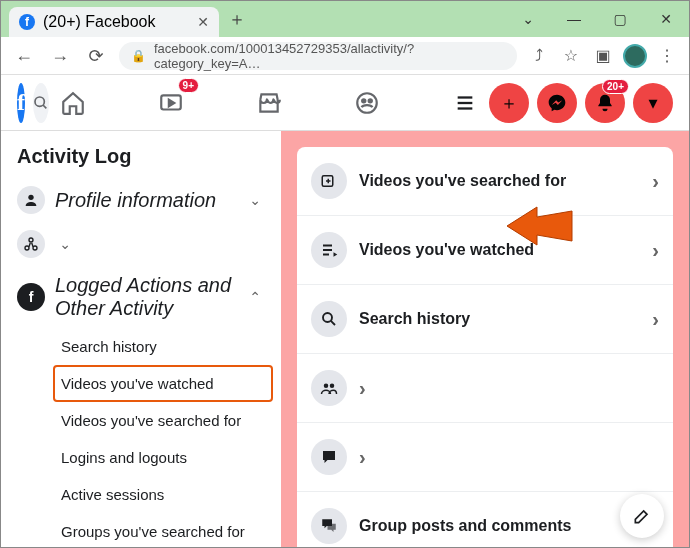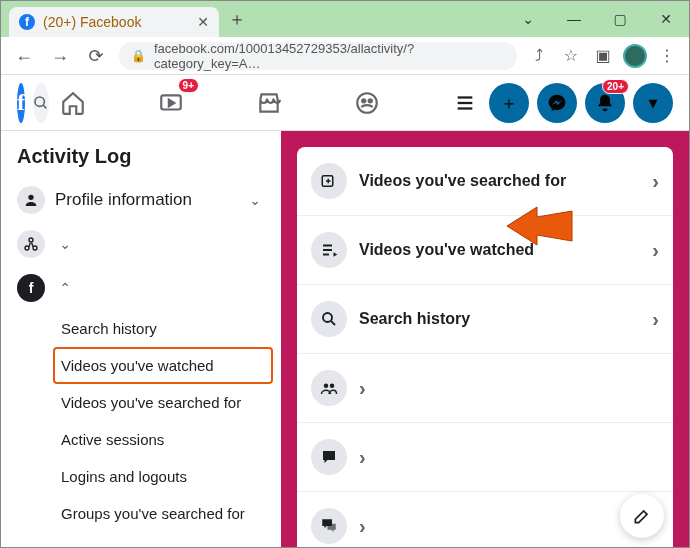--- a/index.html
+++ b/index.html
@@ -4,50 +4,50 @@
 <style>
   * { box-sizing: border-box; margin: 0; padding: 0; }
   body { font-family: Helvetica, Arial, sans-serif; font-size: 14px; color: #1c1e21; background: #fff; width: 690px; height: 548px; overflow: hidden; border: 1px solid #888; }
 
   
   .titlebar { height: 36px; background: #b3e0b3; display: flex; align-items: center; position: relative; }
   .wincontrols { position: absolute; right: 0; top: 0; height: 36px; display: flex; }
   .wincontrols div { width: 46px; height: 36px; display: flex; align-items: center; justify-content: center; font-size: 14px; color: #333; }
   .tab { background: #f1f3f4; height: 30px; margin-top: 6px; margin-left: 8px; border-radius: 8px 8px 0 0; display: flex; align-items: center; padding: 0 10px; width: 210px; gap: 8px; }
   .favicon { width: 16px; height: 16px; background:#1877f2; border-radius:50%; display:flex; align-items:center; justify-content:center; color:#fff; font-weight:bold; font-size:12px; }
-  .tab-title { font-size: 14px; color:#a16207; flex:1; overflow:hidden; white-space:nowrap; text-overflow:ellipsis; }
+  .tab-title { font-size: 16px; color:#000000; flex:1; overflow:hidden; white-space:nowrap; text-overflow:ellipsis; }
   .tab-close { font-size: 14px; color:#555; }
   .newtab { width:28px; height:28px; display:flex; align-items:center; justify-content:center; margin-left:4px; font-size:18px; color:#444; }
 
   
   .urlbar { height: 38px; background:#fff; display:flex; align-items:center; gap:10px; padding: 0 10px; border-bottom:1px solid #e0e0e0; }
   .navbtn { width:26px; height:26px; display:flex; align-items:center; justify-content:center; font-size:18px; color:#555; border-radius:50%; }
   .omnibox { flex:1; height:28px; background:#f1f3f4; border-radius:14px; display:flex; align-items:center; padding:0 12px; gap:8px; font-size:13px; color:#555; }
   .omnibox .lock { font-size:12px; }
   .exticons { display:flex; gap:8px; align-items:center; }
   .exticons div { width:24px; height:24px; display:flex; align-items:center; justify-content:center; color:#555; font-size:16px; }
   .avatar { width:24px; height:24px; border-radius:50%; background:#2d6b5f; border:2px solid #4aa; }
 
   
   .fbnav { height:56px; background:#fff; display:flex; align-items:center; padding:0 16px; border-bottom:1px solid #ddd; box-shadow: 0 1px 2px rgba(0,0,0,0.06); }
   .fblogo { width:40px; height:40px; background:#1877f2; border-radius:50%; display:flex; align-items:center; justify-content:center; color:#fff; font-weight:900; font-size:24px; font-family: Georgia, serif; }
   .fbsearch { width:40px; height:40px; background:#f0f2f5; border-radius:50%; display:flex; align-items:center; justify-content:center; margin-left:8px; color:#65676b; }
   .fbcenter { flex:1; display:flex; justify-content:center; gap:50px; }
   .fbcenter .ci { width:48px; height:42px; display:flex; align-items:center; justify-content:center; color:#65676b; font-size:22px; border-radius:8px; position:relative; }
   .fbright { display:flex; gap:8px; align-items:center; }
-  .fbright .ri { width:40px; height:40px; background:#0369a1; border-radius:50%; display:flex; align-items:center; justify-content:center; color:#050505; font-size:18px; position:relative; }
+  .fbright .ri { width:40px; height:40px; background:#ef4444; border-radius:50%; display:flex; align-items:center; justify-content:center; color:#050505; font-size:18px; position:relative; }
   .badge { position:absolute; top:-4px; right:-4px; background:#e41e3f; color:#fff; font-size:10px; font-weight:bold; padding:1px 4px; border-radius:8px; border:1.5px solid #fff; }
 
   
-  .content { display:flex; height:calc(548px - 36px - 38px - 56px); background:#be185d; }
+  .content { display:flex; height:calc(548px - 36px - 38px - 56px); background:#fca5a5; }
   .sidebar { width:280px; background:#fff; padding:10px 8px; overflow:hidden; }
   .sidebar h2 { font-size:20px; font-weight:800; padding:4px 8px 10px; }
   .srow { display:flex; align-items:center; padding:8px; border-radius:6px; gap:10px; }
   .sicon { width:28px; height:28px; background:#e4e6eb; border-radius:50%; display:flex; align-items:center; justify-content:center; font-size:14px; color:#1c1e21; flex-shrink:0; }
-  .slabel { flex:1; font-size:17px; font-weight:500; }
+  .slabel { flex:1; font-size:20px; font-weight:500;font-style:italic; }
   .schev { font-size:14px; color:#666; width:20px; text-align:center; }
   .sub { padding-left:44px; }
   .sub .subrow { padding:10px 8px; font-size:15px; font-weight:500; border-radius:4px; }
   .sub .subrow.hl { border:2px solid #e8590c; padding:8px 6px; }
 
   .main { flex:1; padding:16px 16px 0 16px; overflow:hidden; }
   .card { background:#fff; border-radius:8px; position:relative; }
   .mrow { display:flex; align-items:center; padding:16px 14px; gap:12px; border-bottom:1px solid #eceef0; }
   .mrow:last-child { border-bottom:none; }
   .micon { width:36px; height:36px; background:#e4e6eb; border-radius:50%; display:flex; align-items:center; justify-content:center; font-size:16px; color:#1c1e21; flex-shrink:0; }
@@ -178,29 +178,30 @@
             <circle cx="18" cy="18" r="3"></circle>
             <circle cx="12" cy="6" r="3"></circle>
             <path d="M9 16l2-6M15 16l-2-6"></path>
           </svg>
       </div>
       <div class="schev">⌄</div>
     </div>
 
     <div class="srow">
       <div class="sicon" style="background:#1c1e21;color:#fff;font-weight:bold;">f</div>
+      <div class="slabel">Logged Actions and Other Activity</div>
       <div class="schev">⌃</div>
     </div>
 
     <div class="sub">
       <div class="subrow">Search history</div>
       <div class="subrow hl">Videos you've watched</div>
       <div class="subrow">Videos you've searched for</div>
+      <div class="subrow">Logins and logouts</div>
       <div class="subrow">Active sessions</div>
-      <div class="subrow">Logins and logouts</div>
       <div class="subrow">Groups you've searched for</div>
 
     </div>
   </div>
 
   <div class="main">
     <div class="card">
 
       <div class="mrow">
         <div class="micon">
@@ -255,20 +256,21 @@
         <div class="mchev">›</div>
       </div>
 
       <div class="mrow">
         <div class="micon">
           <svg width="18" height="18" viewBox="0 0 24 24" fill="#1c1e21">
               <path d="M3 3h13v9H9l-3 3v-3H3z"></path>
               <path d="M10 9h11v8h-3v3l-3-3h-5z" fill="#1c1e21" opacity="0.6"></path>
             </svg>
         </div>
+        <div class="mlabel">Group posts and comments</div>
         <div class="mchev">›</div>
       </div>
 
       <div class="arrow">
         <svg width="70" height="55" viewBox="0 0 70 55">
           <polygon points="0,27 30,8 30,18 65,12 65,42 30,36 30,46" fill="#e8590c" stroke="#b33d00" stroke-width="1"></polygon>
         </svg>
       </div>
 
     </div>

